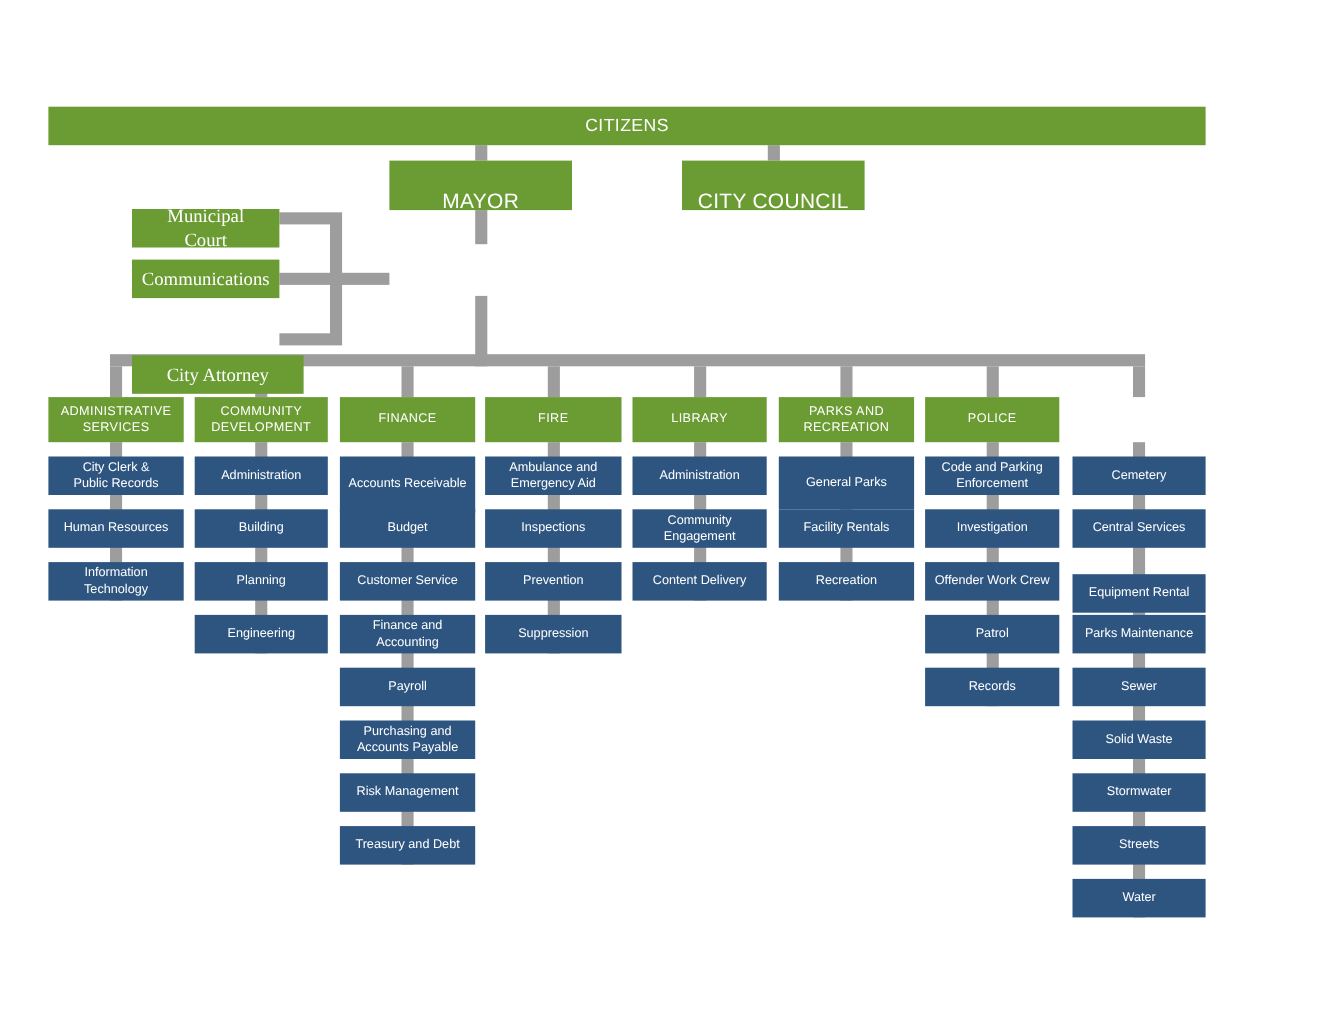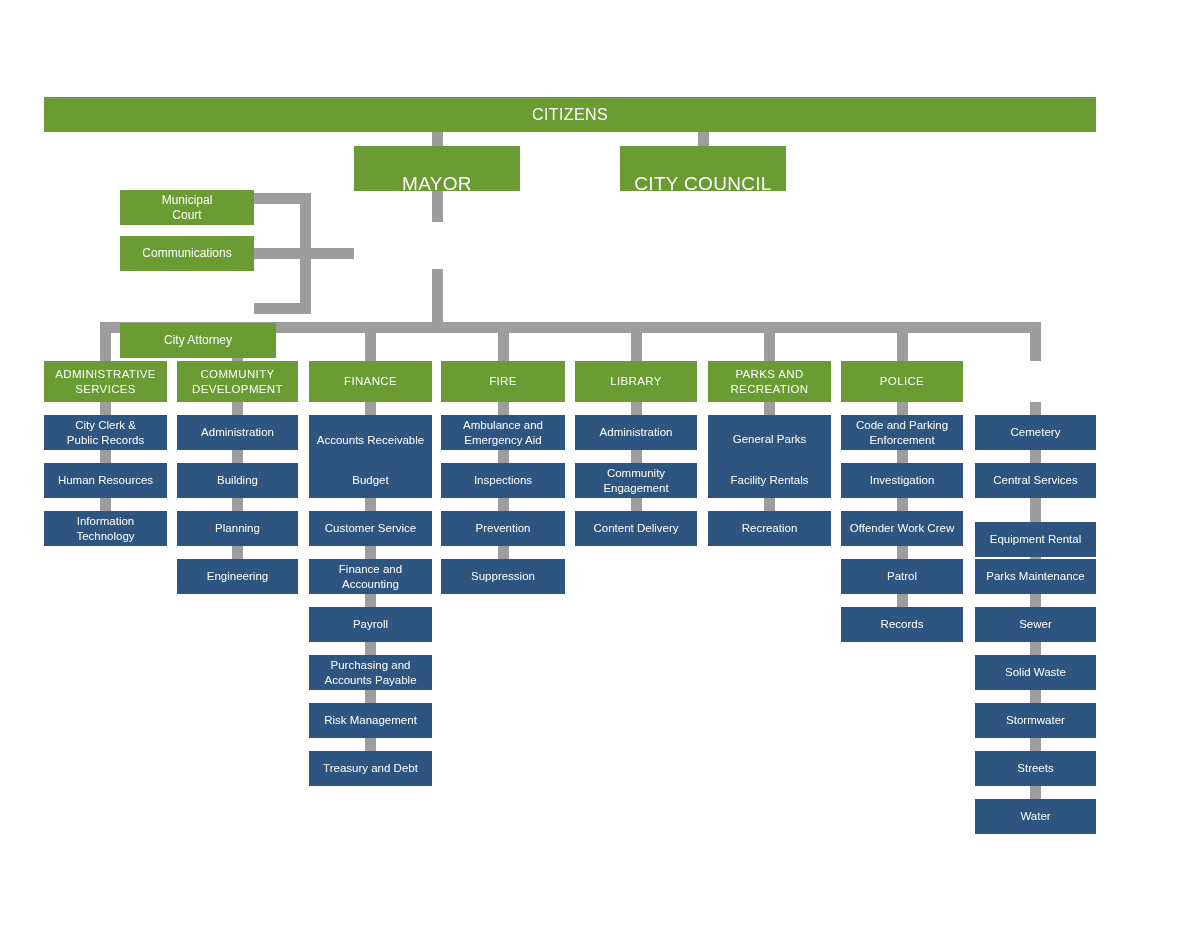--- a/index.html
+++ b/index.html
@@ -44,21 +44,21 @@
     background: #2d5580;
   }
   .box .lbl {
     display: block;
     width: 100%;
     white-space: pre-line;
   }
   
   .t-citizens { font-size: 16px; letter-spacing: .4px; }
   .t-top      { font-size: 19px; letter-spacing: .3px; margin-top: 30px; }
-  .t-side     { font-size: 12px; }
+  .t-side     { font-size: 17px; font-family: Liberation Serif, serif; }
   .t-dept     { font-size: 11.5px; letter-spacing: .35px; }
   .t-unit     { font-size: 11.5px; }
 </style>
 </head>
 <body>
 
 <div id="chart-root">
     <div class="conn" style="left: 431.5px; top: 132px; width: 11px; height: 14px;"></div>
     <div class="conn" style="left: 697.5px; top: 132px; width: 11px; height: 14px;"></div>
     <div class="conn" style="left: 431.5px; top: 191px; width: 11px; height: 31px;"></div>

